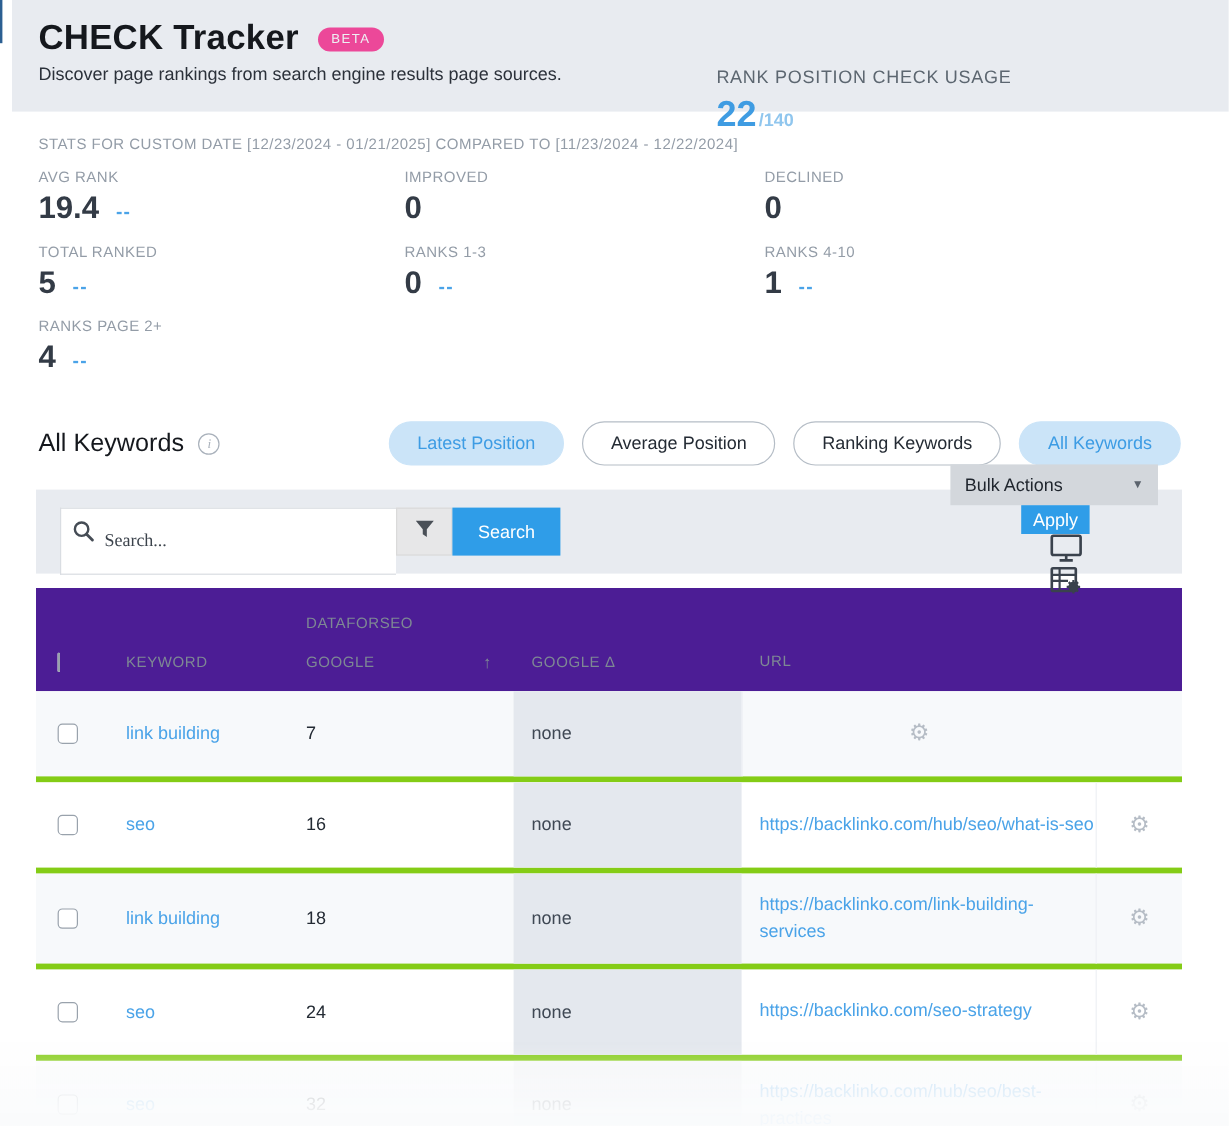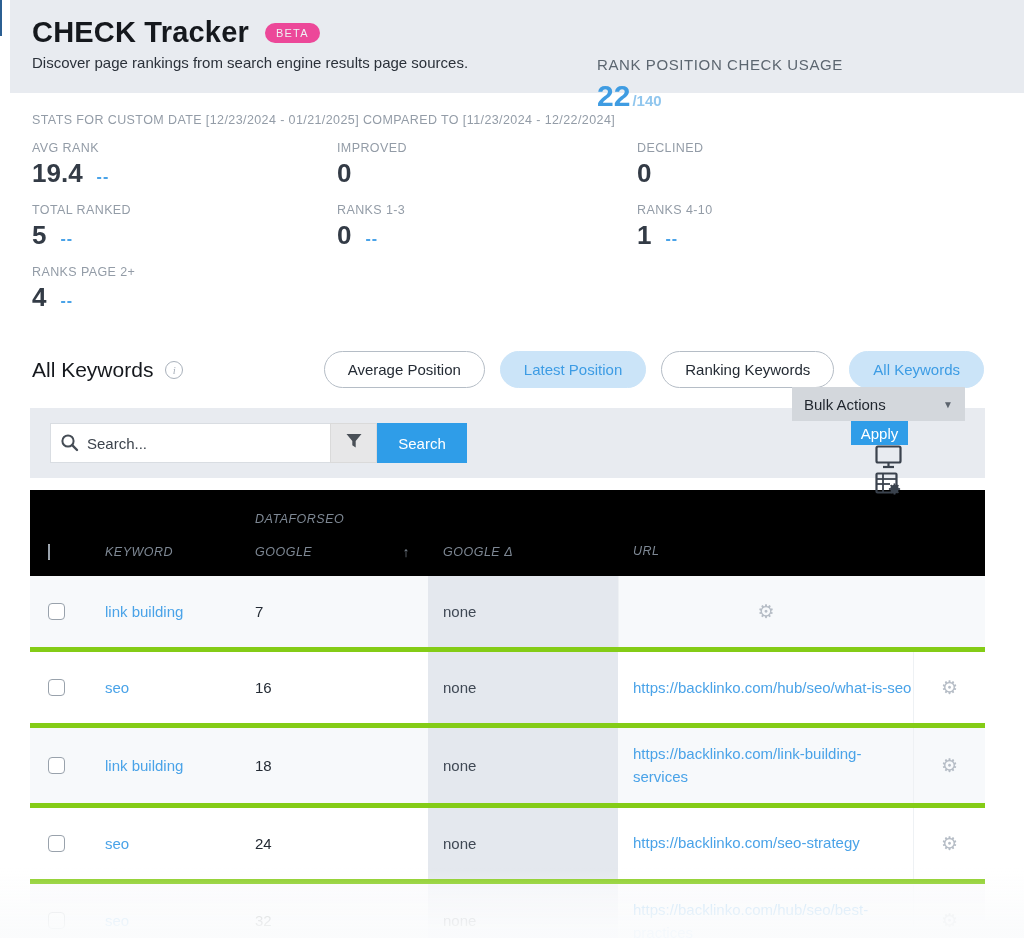--- a/index.html
+++ b/index.html
@@ -39,41 +39,41 @@
   .tab-pill { height:37px; padding:0 23px; border-radius:19px; font-size:15px;
     display:flex; align-items:center; background:#fff; border:1px solid #b5bdc6;
     color:#242b34; cursor:pointer; white-space:nowrap; }
   .tab-pill.active { background:#cbe4f8; border-color:#cbe4f8; color:#3d9ce4; }
 
   
   .toolbar { margin:20px 0 0 30px; width:955px; height:70px; background:#e8ebf0;
     display:flex; align-items:center; padding:0 20px; }
   .search-group { display:flex; height:40px; }
   .search-box { position:relative; width:280px; }
-  .search-box input { width:100%; height:40px; border:1px solid #d9dde2; border-right:none;
+  .search-box input { width:100%; height:56px; border:1px solid #d9dde2; border-right:none;
     padding:0 8px 0 36px; font-size:15px; color:#6d28d9; outline:none;
-    font-family:Liberation Sans, sans-serif; }
+    font-family:Liberation Serif, serif; }
   .search-box input::placeholder { color:#3c434c; opacity:1; }
   .search-glyph { position:absolute; left:10px; top:10px; }
   .filter-btn { width:47px; height:40px; background:#e7e7e8; border:1px solid #dadada;
     display:flex; align-items:center; justify-content:center; cursor:pointer; }
   .search-btn { width:90px; height:40px; background:#2f9de8; color:#fff; border:none;
     font-size:15px; cursor:pointer; font-family:"Liberation Sans",sans-serif; }
   .toolbar-right { margin-left:auto; display:flex; align-items:center;flex-direction:column; }
   .bulk-select { width:173px; height:34px; background:#d3d7dc; display:flex; align-items:center;
     padding:0 12px; font-size:15px; color:#1f252d; cursor:pointer; }
   .bulk-caret { margin-left:auto; font-size:10px; color:#5b636d; }
   .apply-btn { width:57px; height:24px; background:#2f9de8; color:#fff; border:none;
     font-size:15px; margin-left:2px; cursor:pointer; font-family:"Liberation Sans",sans-serif; }
   .icon-btn { margin-left:20px; background:none; border:none; cursor:pointer; padding:0;
     display:flex; align-items:center; }
 
   
   .table { margin:12px 0 0 30px; width:955px; }
-  .thead { background:#000000;font-style:italic; }
+  .thead { background:#4c1d95; }
   .group-row { height:38px; display:flex; align-items:flex-end; padding-bottom:2px; }
   .group-label { margin-left:225px; font-size:12.5px; color:#7e8894; letter-spacing:.5px; }
   .cols, .trow { display:grid; grid-template-columns:60px 135px 203px 190px 295px 72px; }
   .cols { height:48px; align-items:center; font-size:12.5px; color:#7e8894; letter-spacing:.5px; }
   .cell-check { padding-left:18px; }
   .checkbox { width:17px; height:17px; border:1.5px solid #99a2ac; border-radius:4px; background:#fff; }
   .cell-kw { padding-left:15px; }
   .cell-google { padding-left:30px; display:flex; align-items:center; }
   .sort-arrow { margin-left:auto; padding-right:18px; font-size:14px; color:#7e8894; }
   .cell-delta { padding-left:15px; }
@@ -165,22 +165,22 @@
       <span class="stat-delta">--</span>
     </div>
   </div>
     </div>
 </div>
 
 <div class="section-row">
   <span class="section-title">All Keywords</span>
   <span class="info-icon">i</span>
   <div class="tabs" id="tabs">
+      <button class="tab-pill active">Latest Position</button>
       <button class="tab-pill">Average Position</button>
-      <button class="tab-pill active">Latest Position</button>
       <button class="tab-pill">Ranking Keywords</button>
       <button class="tab-pill active">All Keywords</button>
     </div>
 </div>
 
 <div class="toolbar">
   <div class="search-group">
     <div class="search-box">
       <span class="search-glyph">
         <svg width="19" height="19" viewBox="0 0 19 19">

